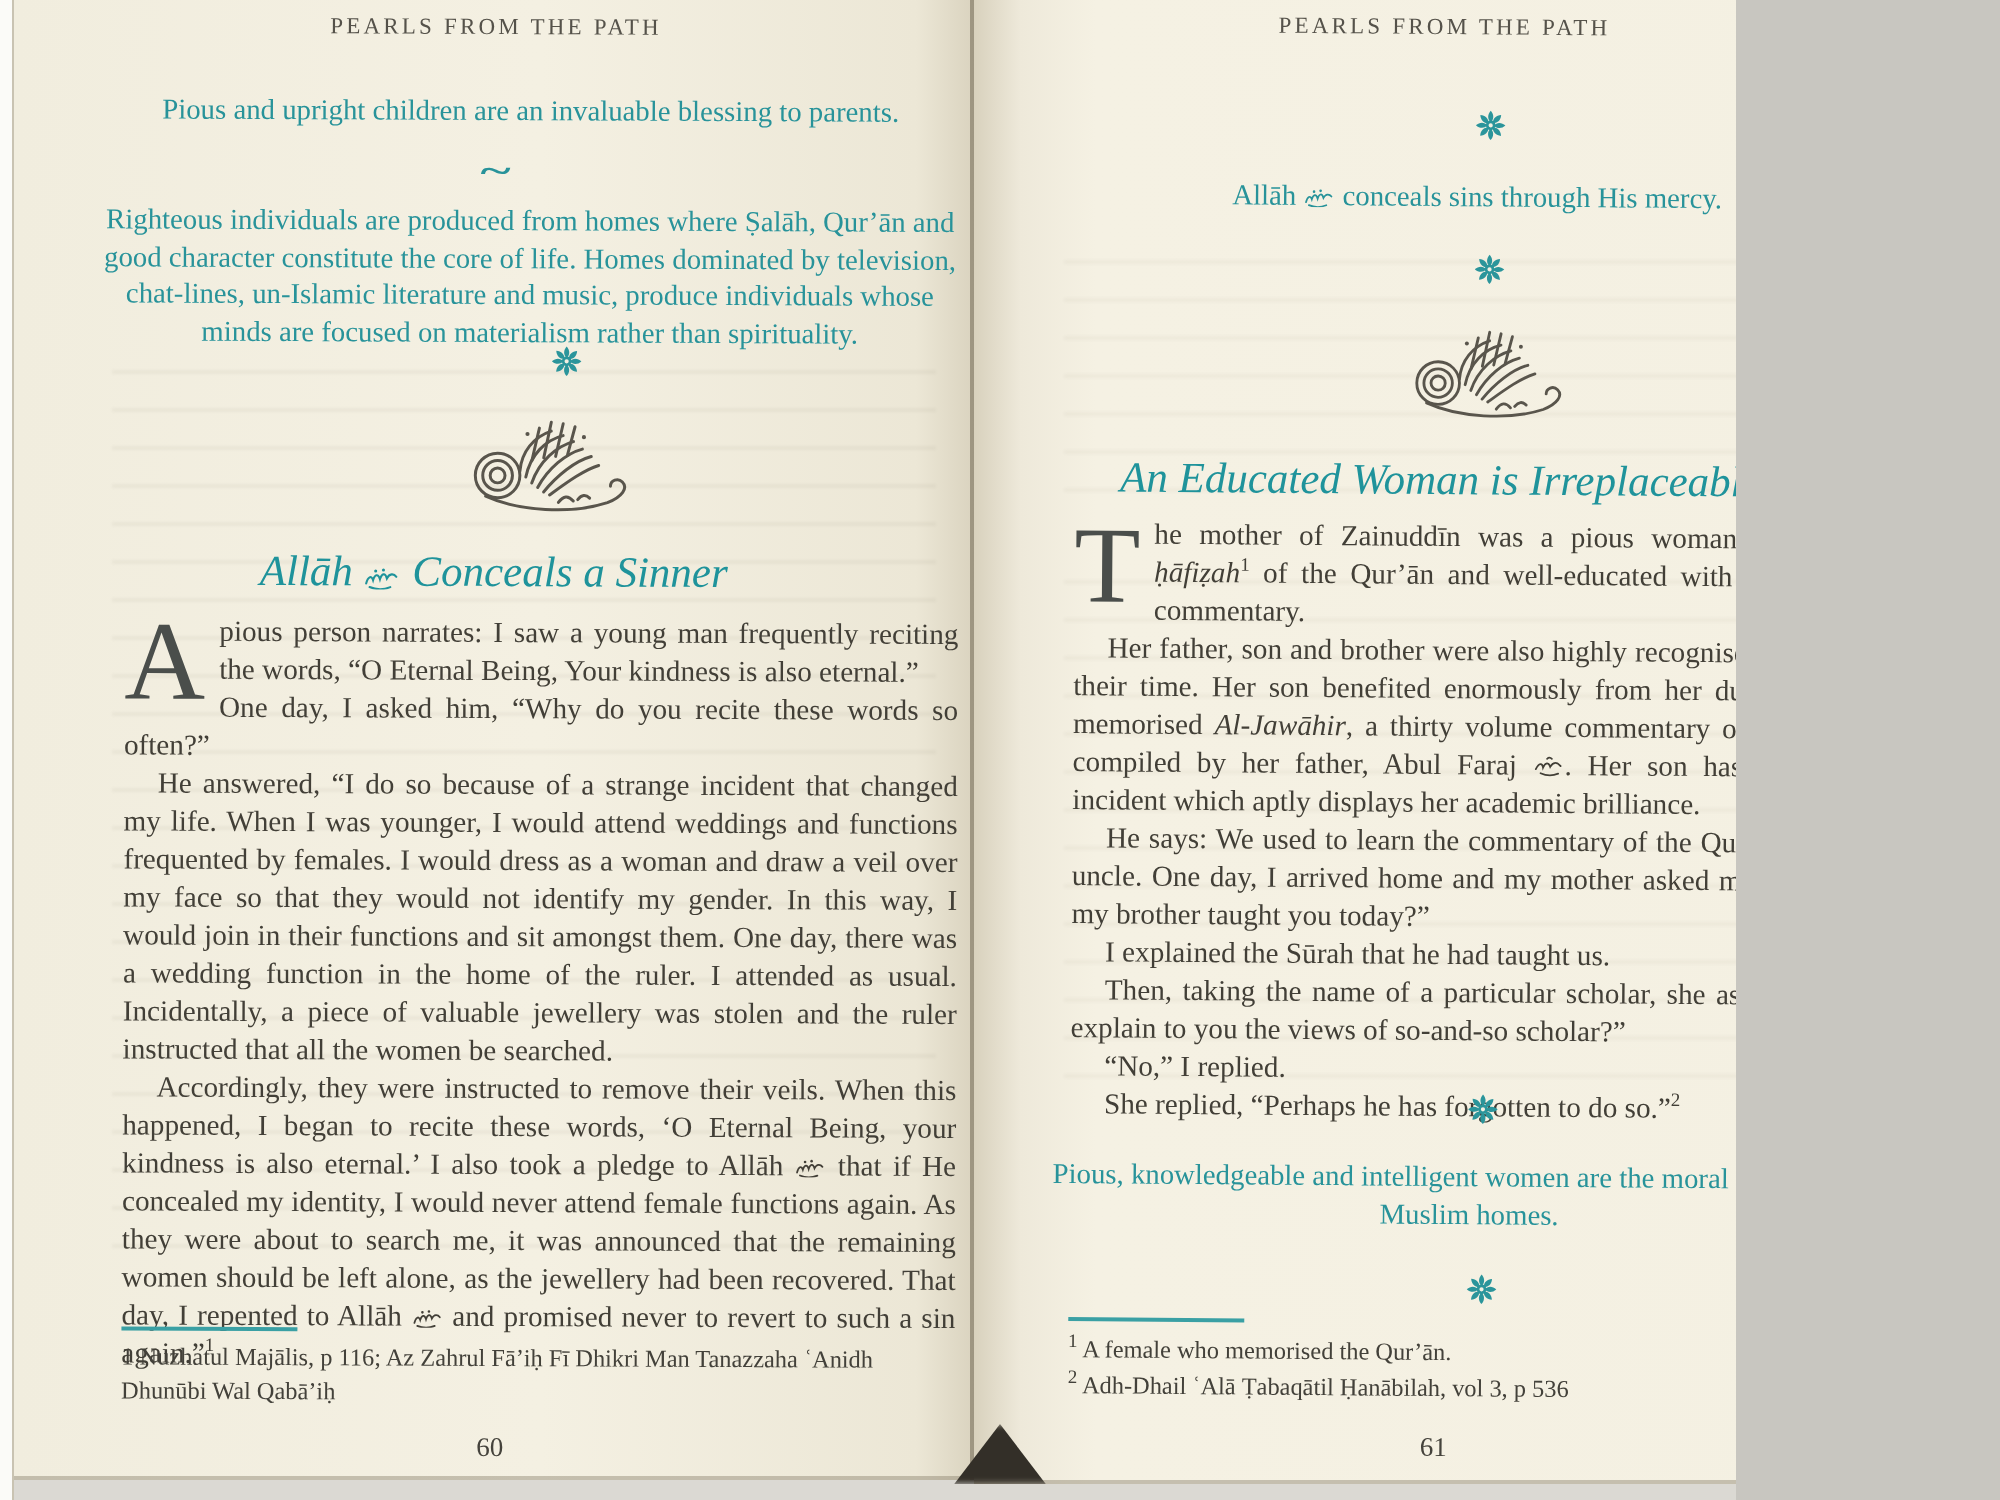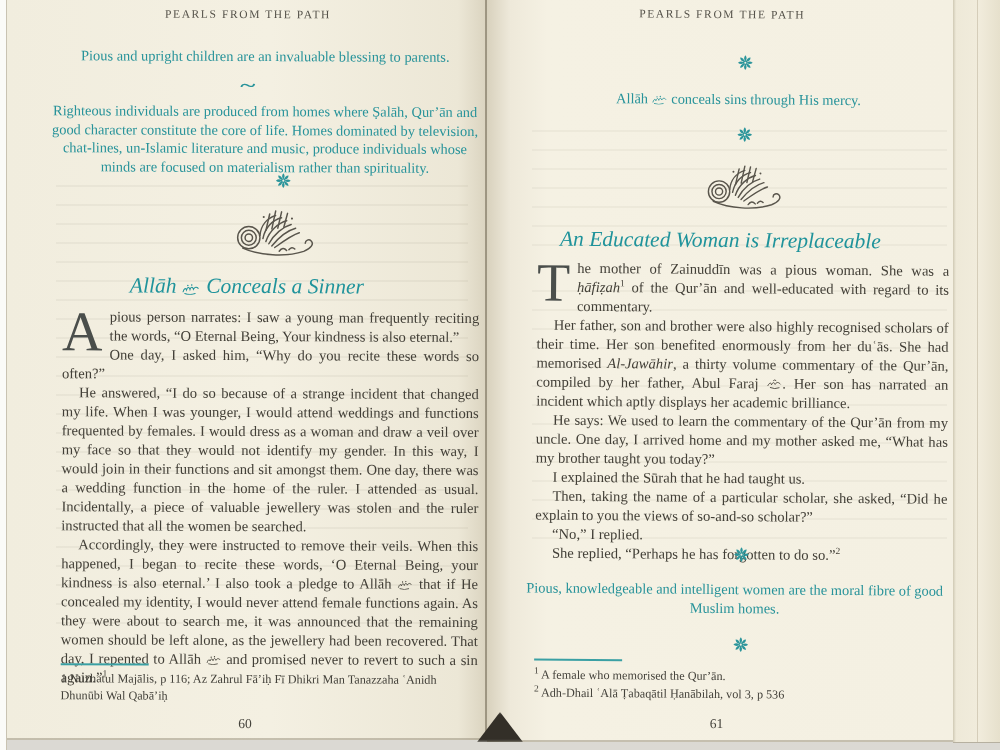--- a/index.html
+++ b/index.html
@@ -1,16 +1,16 @@
 <!DOCTYPE html>
 <html><head>
 <meta charset="utf-8">
 <style>
   html,body{margin:0;padding:0;background:#c8c6c0;}
-  .scan{position:relative;width:1000px;height:750px;overflow:hidden;
+  .scan{position:relative;width:868px;height:750px;overflow:hidden;
         background:#e2e0da;font-family:"Liberation Serif","DejaVu Serif",serif;}
 
   
   .left-white{position:absolute;left:0;top:0;width:6px;height:750px;background:#fbfbf8;
               border-right:1px solid #c9c3b2;}
   .bottom-strip{position:absolute;left:0;top:736px;width:1000px;height:14px;background:#dbd9d3;}
   .stack{position:absolute;left:953px;top:0;width:47px;height:742px;
          background:linear-gradient(to right,#cfc9b4 0,#eee9d8 3px,#f1ecdc 55%,#e6e0cc 100%);
          border-bottom:1px solid #b6b0a0;}
   .stack::after{content:"";position:absolute;left:24px;top:0;width:1px;height:100%;

